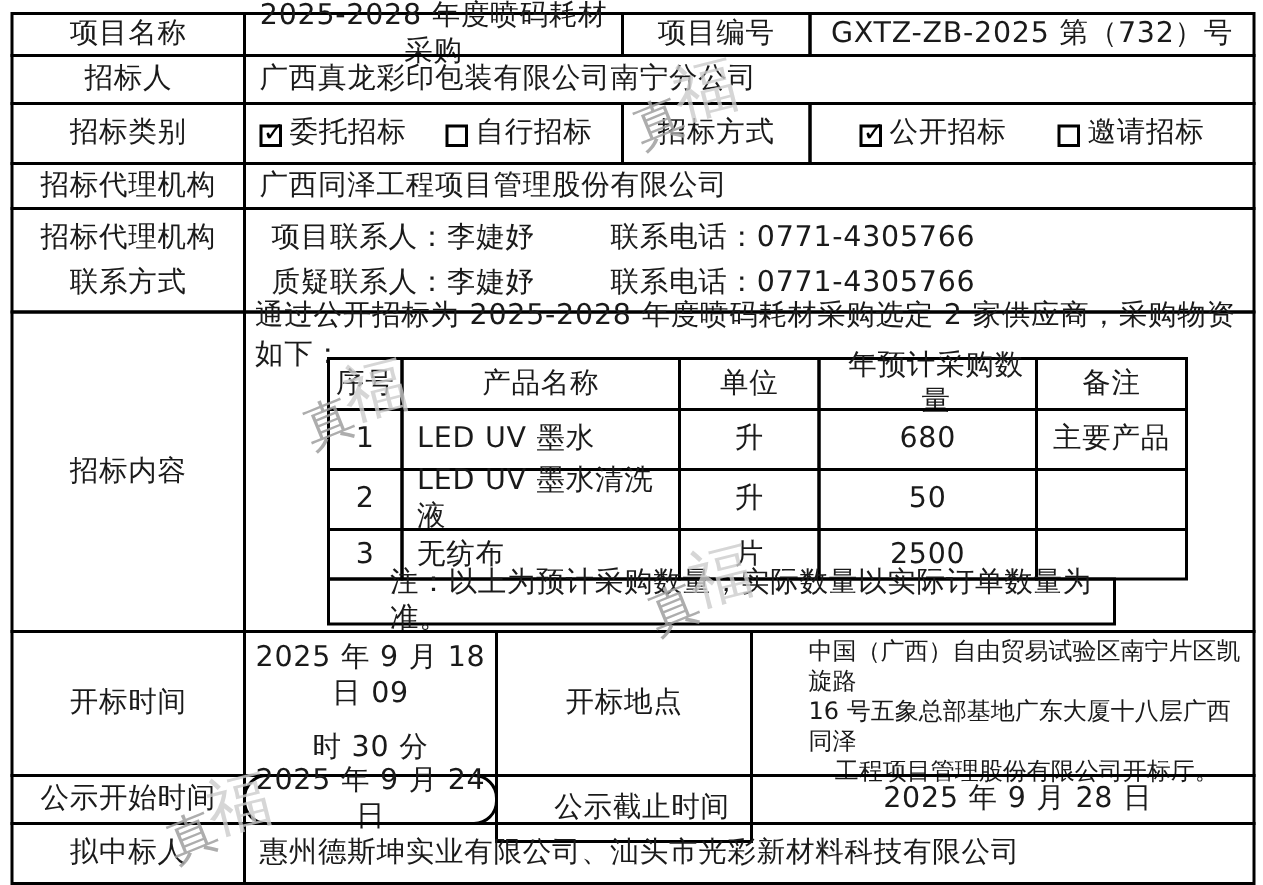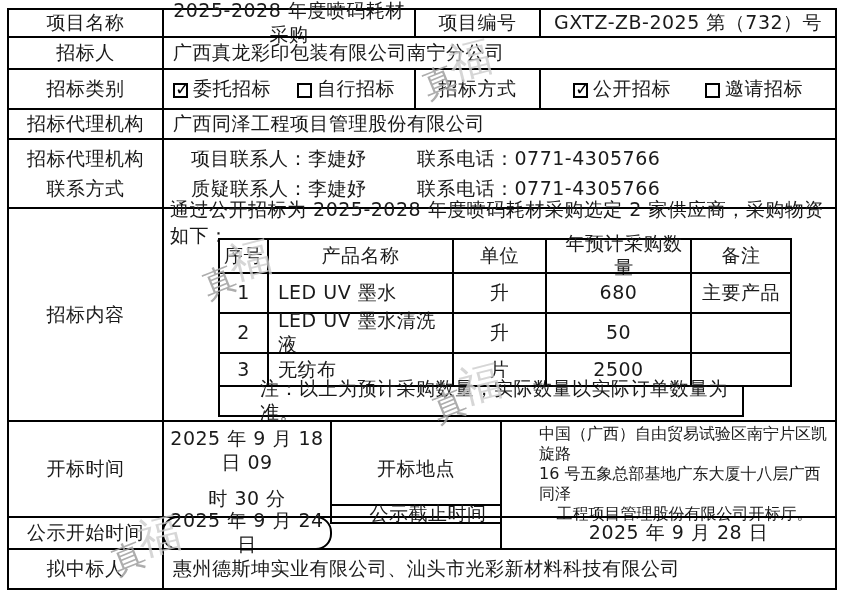--- a/index.html
+++ b/index.html
@@ -12,21 +12,21 @@
   .cell {
     position:absolute; border:2px solid #000; background:transparent;
     display:flex; align-items:center; justify-content:center;
     font-size:19px; letter-spacing:0.5px; line-height:1.25; text-align:center;
   }
   .cell.left { justify-content:flex-start; text-align:left; padding-left:9px; }
   .cell.col { flex-direction:column; }
   .cell.nopad { padding:0; }
   .inner-cell { font-size:19px; }
   .small { font-size:16px; letter-spacing:0px; }
-  .contact-line { display:flex; width:100%; padding-left:27px; }
+  .contact-line { display:flex; width:100%; padding-left:17px; }
   .contact-line .name { display:inline-block; width:226px; text-align:left; }
   .contact-line .phone { display:inline-block; text-align:right; }
   .cb {
     display:inline-block; width:15px; height:15px; border:2px solid #000;
     position:relative; margin-right:5px; flex:none; top:1px;
   }
   .cb .mark {
     position:absolute; left:0px; top:-7px; font-size:18px; font-weight:bold; color:#000;
   }
   .opt { display:inline-flex; align-items:center; }
@@ -148,21 +148,21 @@
   <div class="cell small nopad" style="left:500px;top:420px;width:337px;height:98px;padding-left:32px;">
     <div class="addr">
       <div>中国（广西）自由贸易试验区南宁片区凯旋路</div>
       <div>16 号五象总部基地广东大厦十八层广西同泽</div>
       <div>工程项目管理股份有限公司开标厅。</div>
     </div>
   </div>
 
   <div class="cell" style="left:7px;top:516px;width:157px;height:34px;">公示开始时间</div>
   <div class="cell" style="left:162px;top:516px;width:170px;height:34px;border-radius:16px;">2025 年 9 月 24 日</div>
-  <div class="cell" style="left:330px;top:504px;width:172px;height:20px;padding-left:24px;">公示截止时间</div>
+  <div class="cell" style="left:330px;top:516px;width:172px;height:46px;padding-left:24px;">公示截止时间</div>
   <div class="cell" style="left:500px;top:516px;width:337px;height:34px;padding-left:20px;">2025 年 9 月 28 日</div>
 
   <div class="cell" style="left:7px;top:548px;width:157px;height:42px;">拟中标人</div>
   <div class="cell left" style="left:162px;top:548px;width:675px;height:42px;">惠州德斯坤实业有限公司、汕头市光彩新材料科技有限公司</div>
 
   <div class="stamp" style="left:423px;top:48px;">
     <span class="fu">福</span>
     <span class="zhen">真</span>
   </div>
   <div class="stamp" style="left:203px;top:248px;">

